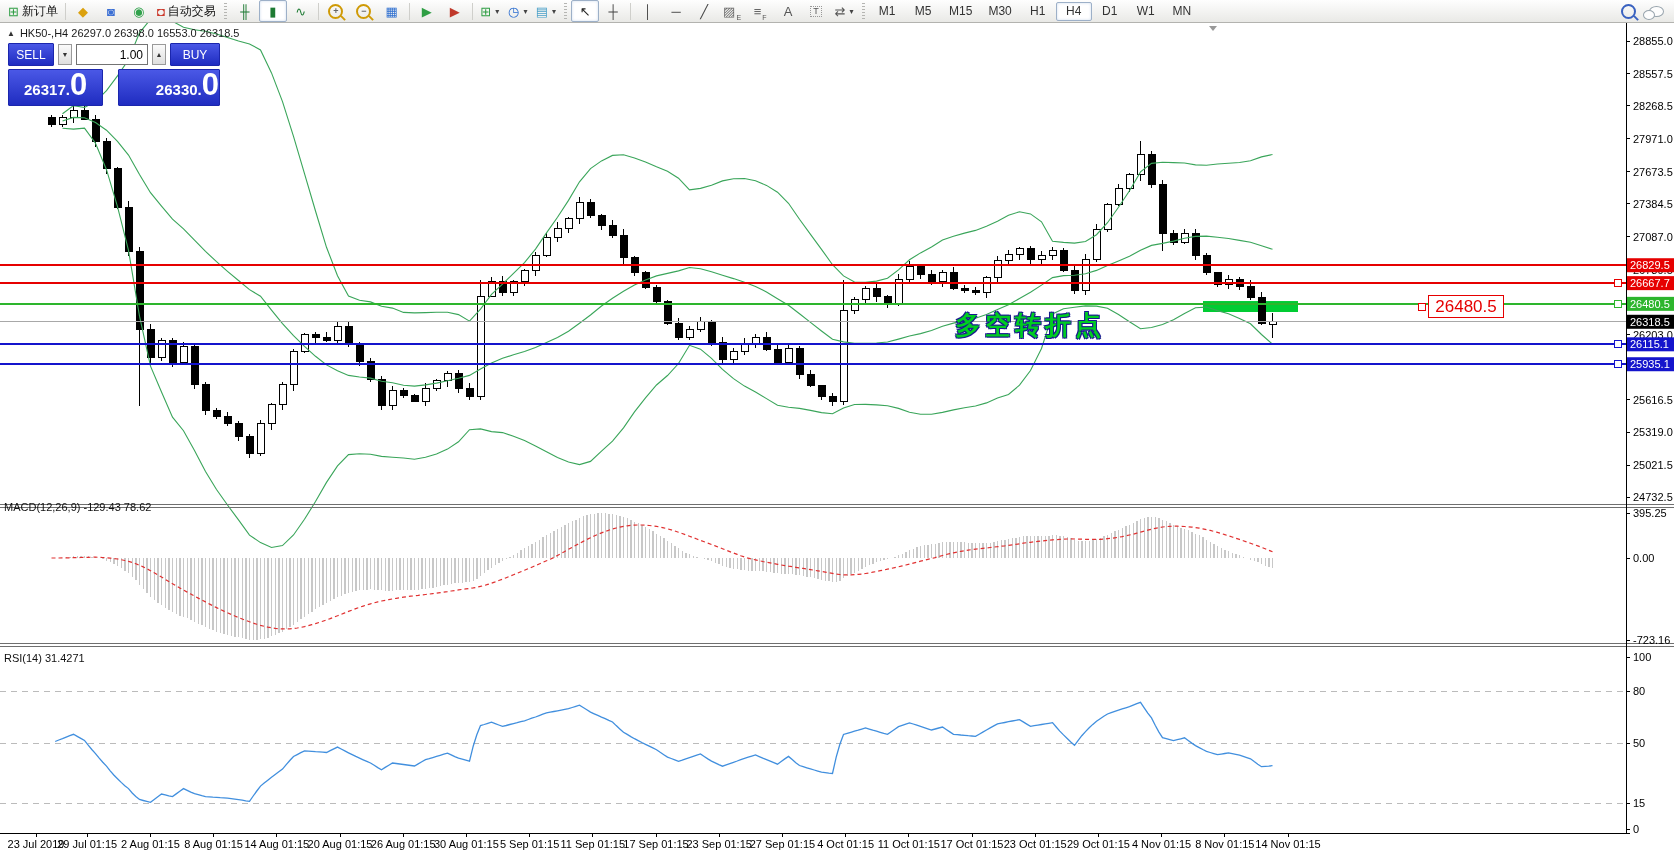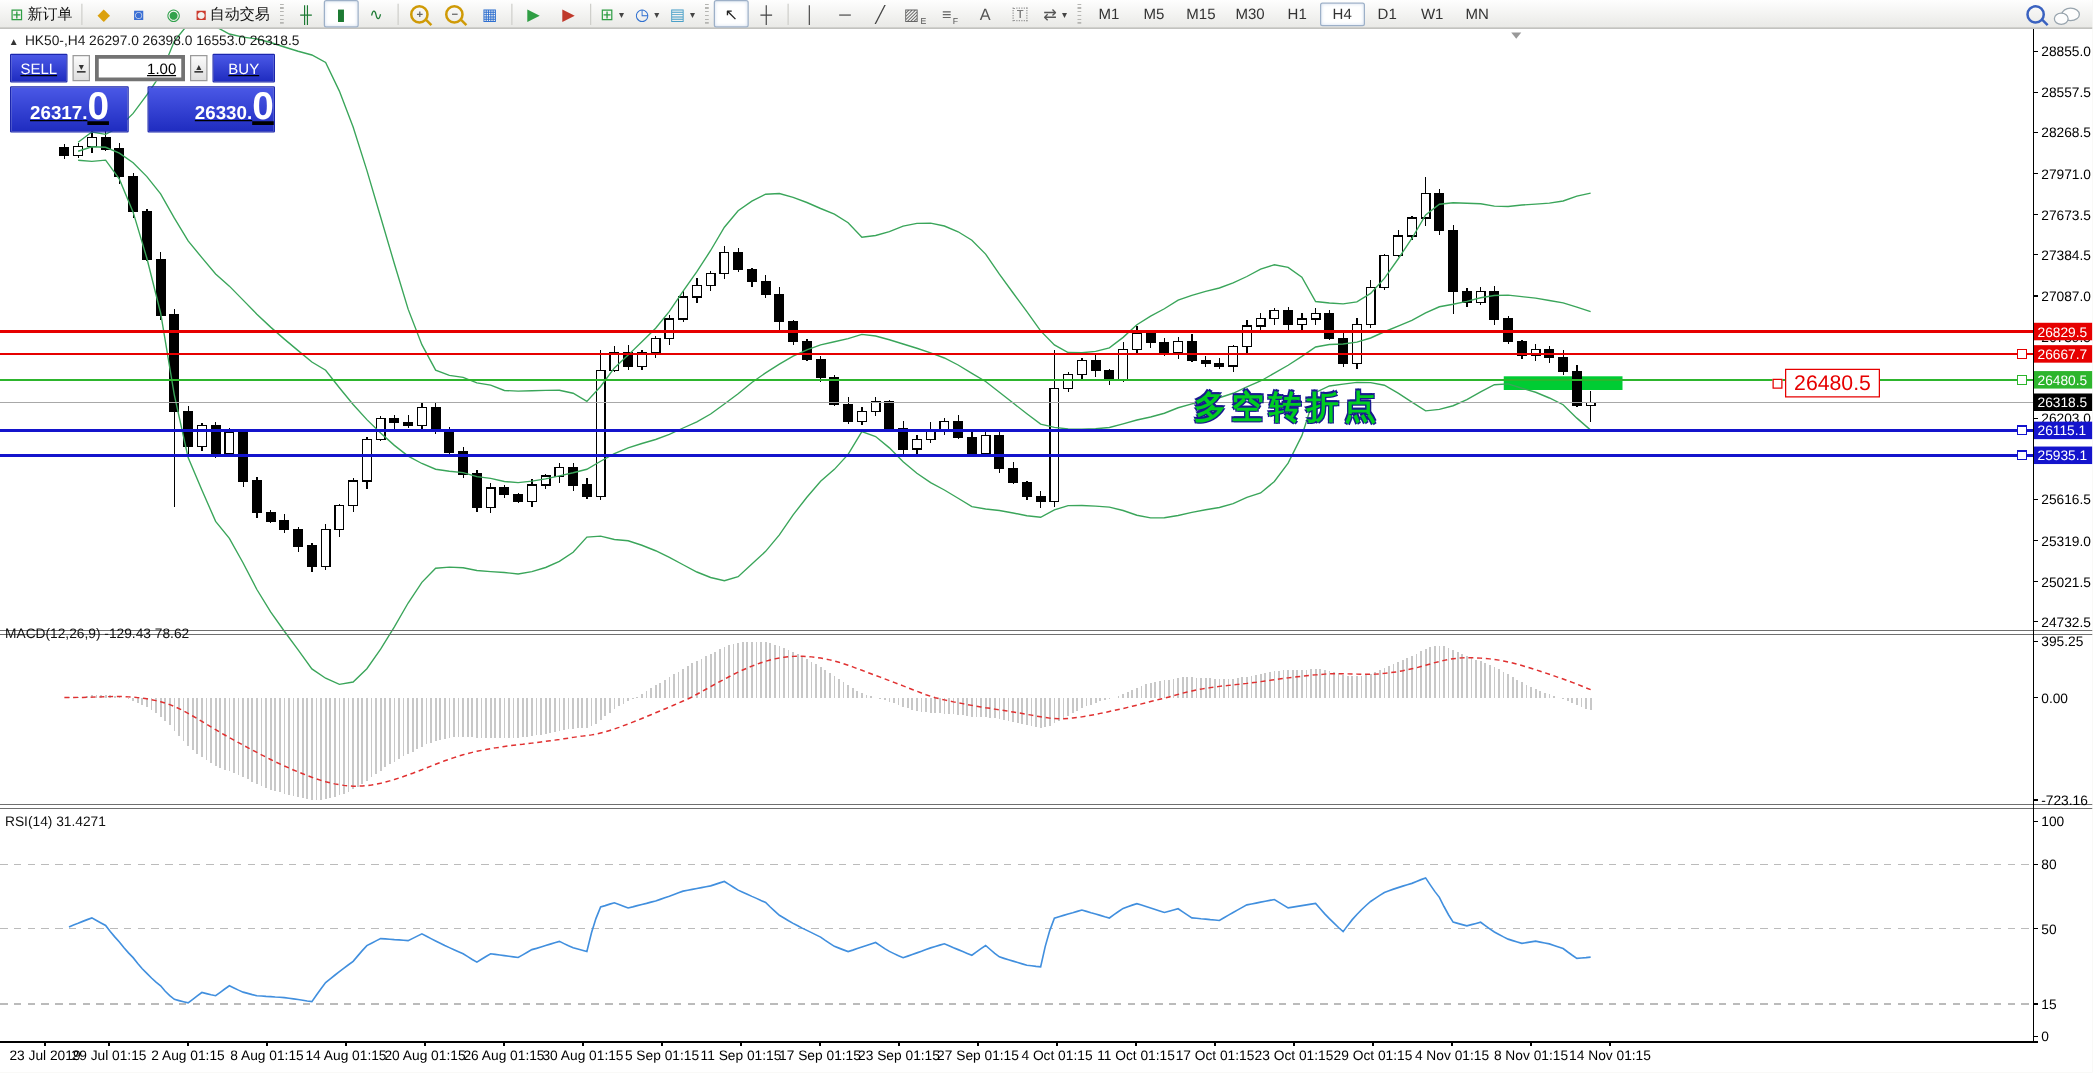--- a/index.html
+++ b/index.html
@@ -23,27 +23,27 @@
   .mag.blue::after{background:#3a62c0;}
   .chat{width:13px;height:9px;border:1px solid #98a4ad;border-radius:50%;position:relative;background:#fdfdfd;}
   .chat::after{content:"";position:absolute;width:10px;height:8px;border:1px solid #98a4ad;border-radius:50%;left:-7px;top:3px;background:#fdfdfd;}
   
   .chart-area{position:absolute;top:23px;left:0;width:1674px;height:835px;background:#fff;}
   .chart-area svg{position:absolute;left:0;top:0;}
   svg text{font-family:"Liberation Sans",sans-serif;font-size:11px;}
   .chart-title{position:absolute;left:7px;top:4px;font-size:11px;color:#1a1a1a;display:flex;align-items:center;gap:5px;z-index:4;}
   .collapse{font-size:8px;color:#333;}
   
-  .trade-panel{position:absolute;left:8px;top:20px;width:212px;z-index:4;text-decoration:underline;}
+  .trade-panel{position:absolute;left:8px;top:20px;width:212px;z-index:4;}
   .tp-row1{display:flex;align-items:center;gap:4px;height:23px;}
   .blue-btn{background:linear-gradient(#4a58e6,#1f2cc0);border:1px solid #1b26ad;color:#fff;font-size:12px;display:flex;align-items:center;justify-content:center;border-radius:1px;box-sizing:border-box;}
   .sell-btn{width:46px;height:23px;}
   .buy-btn{width:50px;height:23px;}
   .spin{width:14px;height:21px;background:linear-gradient(#fbfbfb,#dedede);border:1px solid #9a9a9a;color:#333;font-size:7px;display:flex;align-items:center;justify-content:center;box-sizing:border-box;}
-  .vol-input{width:72px;height:21px;border:3px solid #737373;font-family:"Liberation Sans",sans-serif;font-size:12px;text-align:right;padding:0 4px;box-sizing:border-box;}
+  .vol-input{width:72px;height:21px;border:1px solid #737373;font-family:"Liberation Sans",sans-serif;font-size:12px;text-align:right;padding:0 4px;box-sizing:border-box;}
   .tp-row2{display:flex;gap:15px;margin-top:3px;}
   .price-box{height:37px;display:flex;align-items:baseline;justify-content:center;padding-top:0;}
   .price-box.sell{width:100px;}
   .price-box.buy{width:107px;justify-content:flex-end;}
   .p-small{font-size:15px;font-weight:bold;}
   .p-dot{font-size:15px;font-weight:bold;}
   .p-big{font-size:31px;font-weight:bold;line-height:30px;}
   
   .cn-note{position:absolute;left:955px;top:285px;font-size:26px;font-weight:bold;color:#00cc22;letter-spacing:4px;z-index:3;text-shadow:-1px -1px 0 #19198f,1px -1px 0 #19198f,-1px 1px 0 #19198f,1px 1px 0 #19198f;}
   .price-callout{position:absolute;left:1428px;top:272px;width:74px;height:21px;background:#fff;border:1px solid #e60000;color:#e60000;font-size:17px;display:flex;align-items:center;justify-content:center;z-index:3;}

